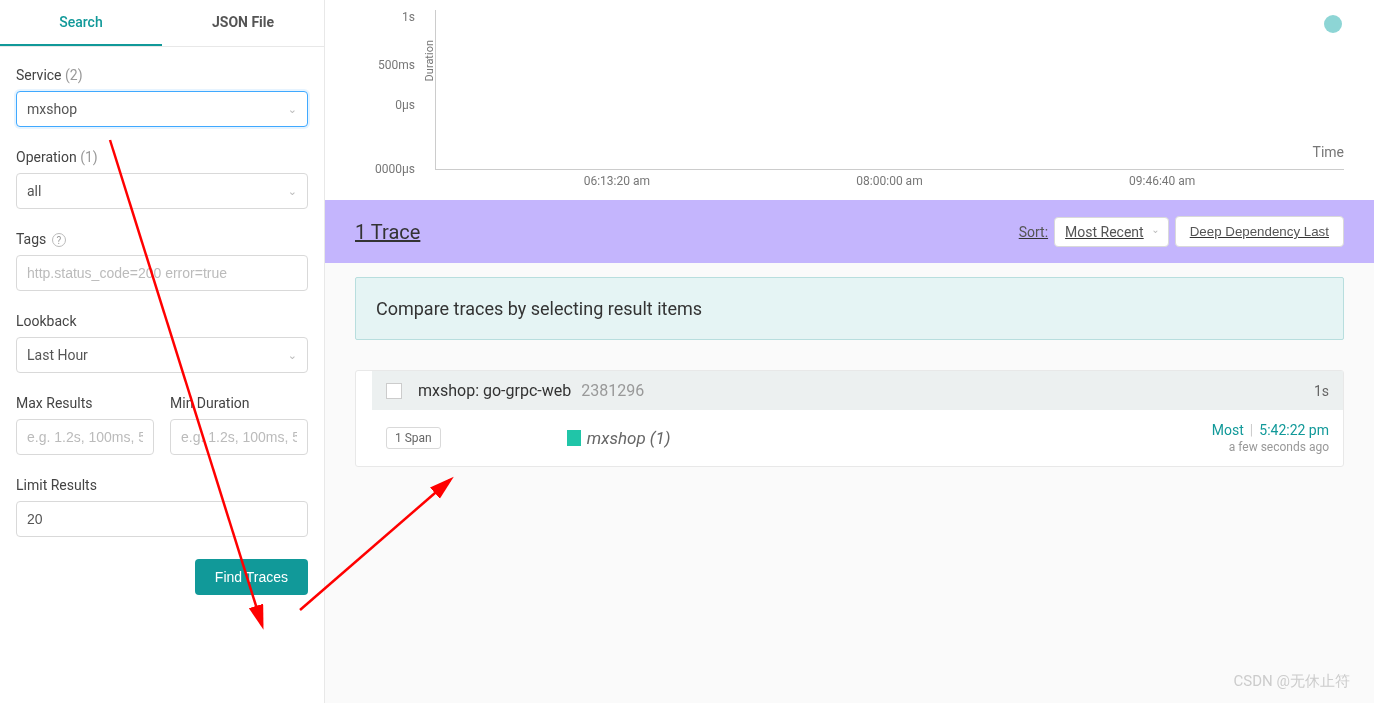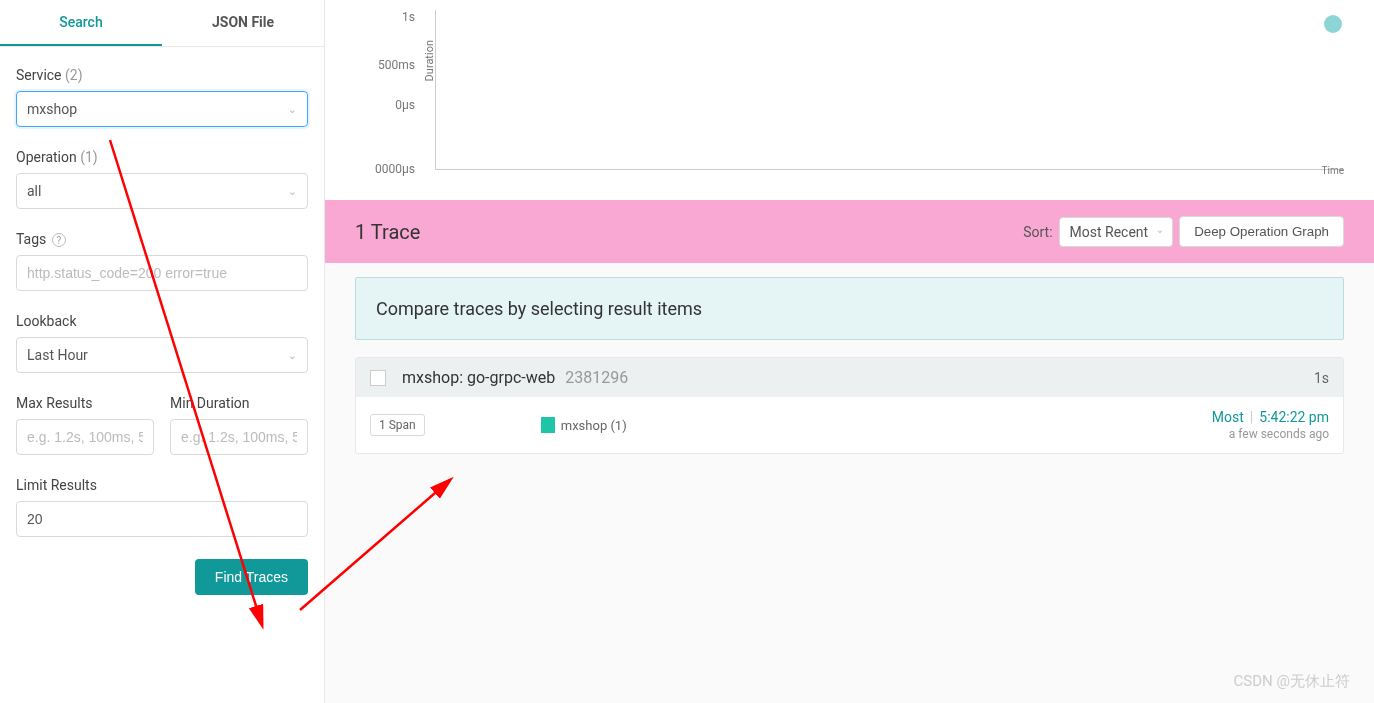--- a/index.html
+++ b/index.html
@@ -24,41 +24,41 @@
     
     .main { flex: 1; background: #fafafa; display: flex; flex-direction: column; }
     .chart-area { padding: 10px 30px 0 30px; background: #fff; position: relative; height: 200px; }
     .chart-y-axis { position: absolute; left: 50px; top: 10px; bottom: 30px; width: 50px; text-align: right; }
     .chart-y-tick { font-size: 12px; color: #777; position: absolute; right: 10px; }
     .chart-y-label { position: absolute; left: 98px; top: 40px; font-size: 11px; color: #777; writing-mode: vertical-lr; transform: rotate(180deg); }
     .chart-plot { position: absolute; left: 110px; right: 30px; top: 10px; bottom: 30px; border-left: 1px solid #ccc; border-bottom: 1px solid #ccc; }
     .chart-point { position: absolute; width: 18px; height: 18px; background: #5dc3c3; border-radius: 50%; opacity: 0.7; }
     .chart-x-ticks { position: absolute; left: 110px; right: 30px; bottom: 10px; height: 16px; }
     .chart-x-tick { position: absolute; font-size: 12px; color: #777; transform: translateX(-50%); }
-    .chart-x-label { position: absolute; right: 30px; bottom: 24px; font-size: 10px; color: #777; }
-    
-    .results-header { display: flex; justify-content: space-between; align-items: center; padding: 16px 30px; background: #f9a8d4; }
+    .chart-x-label { position: absolute; right: 30px; bottom: 40px; font-size: 14px; color: #777; }
+    
+    .results-header { display: flex; justify-content: space-between; align-items: center; padding: 16px 30px; background: #c4b5fd; text-decoration: underline; }
     .trace-count { font-size: 20px; color: #333; }
     .sort-area { display: flex; align-items: center; gap: 6px; }
     .sort-label { color: #555; }
     .sort-select { border: 1px solid #d9d9d9; border-radius: 4px; padding: 6px 24px 6px 10px; background: #fff; position: relative; cursor: pointer; color: #555; }
     .sort-select .arrow { position: absolute; right: 8px; color: #bbb; font-size: 10px; }
     .dep-btn { border: 1px solid #d9d9d9; border-radius: 4px; padding: 7px 14px; background: #fff; cursor: pointer; color: #555; }
     
     .compare-banner { margin: 14px 30px 0; padding: 20px; background: #e5f4f4; border: 1px solid #b8dede; font-size: 18px; color: #333; border-radius: 2px; }
     
-    .trace-card { margin: 17px 30px 0; border: 1px solid #e8e8e8; border-radius: 3px; background: #fff; }
+    .trace-card { margin: 30px 30px 0; border: 1px solid #e8e8e8; border-radius: 3px; background: #fff; padding-left: 16px; }
     .trace-card-header { display: flex; align-items: center; padding: 10px 14px; background: #ecf0f0; }
     .trace-checkbox { width: 16px; height: 16px; border: 1px solid #ccc; background: #fff; margin-right: 16px; cursor: pointer; }
     .trace-title { font-size: 16px; color: #333; }
     .trace-id { color: #999; margin-left: 6px; }
     .trace-duration { margin-left: auto; color: #666; }
-    .trace-card-body { padding: 12px 14px; display: flex; align-items: center; gap: 6px; }
+    .trace-card-body { padding: 12px 14px; display: flex; align-items: center; gap: 16px; }
     .span-badge { border: 1px solid #d9d9d9; border-radius: 3px; padding: 3px 8px; font-size: 12px; color: #666; }
-    .service-badge { display: flex; align-items: center; gap: 6px; font-size: 13px; color: #666; margin-left: 110px; }
+    .service-badge { display: flex; align-items: center; gap: 6px; font-size: 17px; color: #666; margin-left: 110px; font-style: italic; }
     .service-color { width: 14px; height: 16px; background: #20c5a8; }
     .trace-time { margin-left: auto; text-align: right; }
     .trace-time-top { color: #199; font-size: 14px; }
     .trace-time-sep { color: #ccc; margin: 0 6px; }
     .trace-time-ago { color: #999; font-size: 12px; margin-top: 2px; }
     
     .watermark { position: absolute; right: 24px; bottom: 12px; color: #ccc; font-size: 15px; pointer-events: none; }
     
     .annotation-svg { position: absolute; top: 0; left: 0; width: 1374px; height: 703px; pointer-events: none; z-index: 100; }
   </style>
@@ -133,31 +133,36 @@
       <div class="chart-y-axis">
         <div class="chart-y-tick" style="top:0%">1s</div>
         <div class="chart-y-tick" style="top:30%">500ms</div>
         <div class="chart-y-tick" style="top:55%">0µs</div>
         <div class="chart-y-tick" style="top:95%">0000µs</div>
       </div>
       <div class="chart-plot">
         <div class="chart-point" style="right:2px; top:5px;"></div>
       </div>
       <div class="chart-x-label">Time</div>
+      <div class="chart-x-ticks">
+        <div class="chart-x-tick" style="left:20%">06:13:20 am</div>
+        <div class="chart-x-tick" style="left:50%">08:00:00 am</div>
+        <div class="chart-x-tick" style="left:80%">09:46:40 am</div>
+      </div>
     </div>
 
     <div class="results-header">
       <div class="trace-count">1 Trace</div>
       <div class="sort-area">
         <span class="sort-label">Sort:</span>
         <div class="sort-select">
           <span>Most Recent</span>
           <span class="arrow">⌄</span>
         </div>
-        <button class="dep-btn">Deep Operation Graph</button>
+        <button class="dep-btn">Deep Dependency Last</button>
       </div>
     </div>
 
     <div class="compare-banner">Compare traces by selecting result items</div>
 
     <div class="trace-card">
       <div class="trace-card-header">
         <div class="trace-checkbox"></div>
         <span class="trace-title">
           <span>mxshop</span>: <span>go-grpc-web</span>

